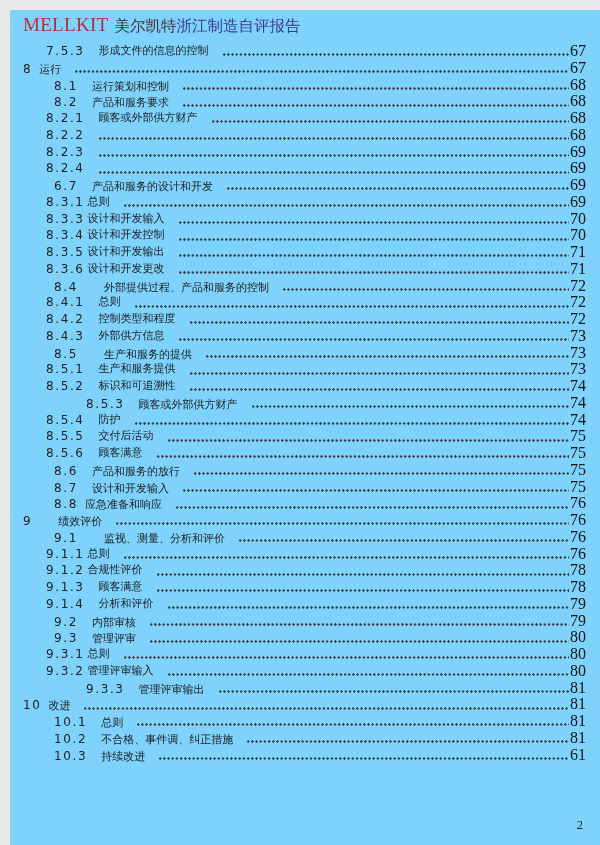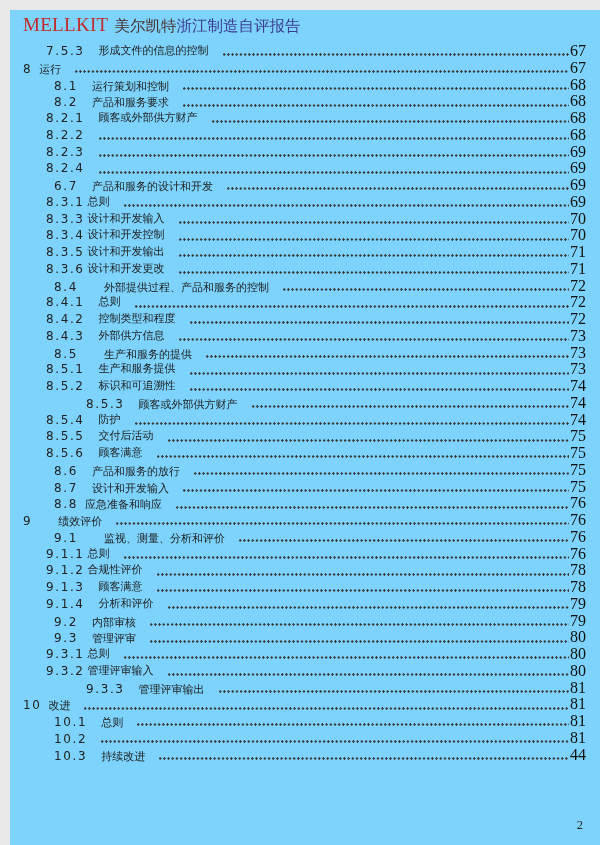--- a/index.html
+++ b/index.html
@@ -320,25 +320,26 @@
         <span class="pg">81</span>
       </div>
       <div class="row lv1">
         <span class="num">10.1</span>
         <span class="title g2">总则</span>
         <span class="leader"></span>
         <span class="pg">81</span>
       </div>
       <div class="row lv1">
         <span class="num">10.2</span>
+        <span class="title g2">不合格、事件调、纠正措施</span>
         <span class="leader"></span>
         <span class="pg">81</span>
       </div>
       <div class="row lv1">
         <span class="num">10.3</span>
         <span class="title g2">持续改进</span>
         <span class="leader"></span>
-        <span class="pg">44</span>
+        <span class="pg">61</span>
       </div>
     </div>
 
   <div class="footer">2</div>
 </div>
 
 </body></html>

